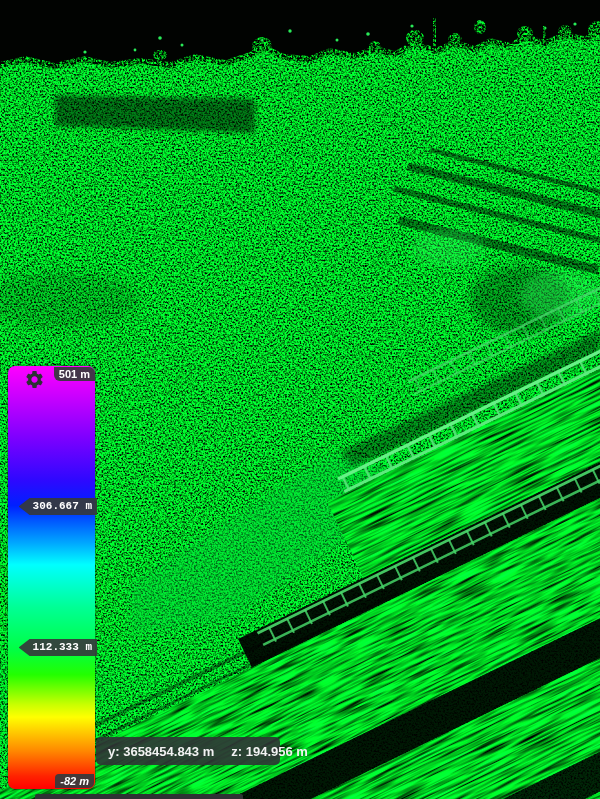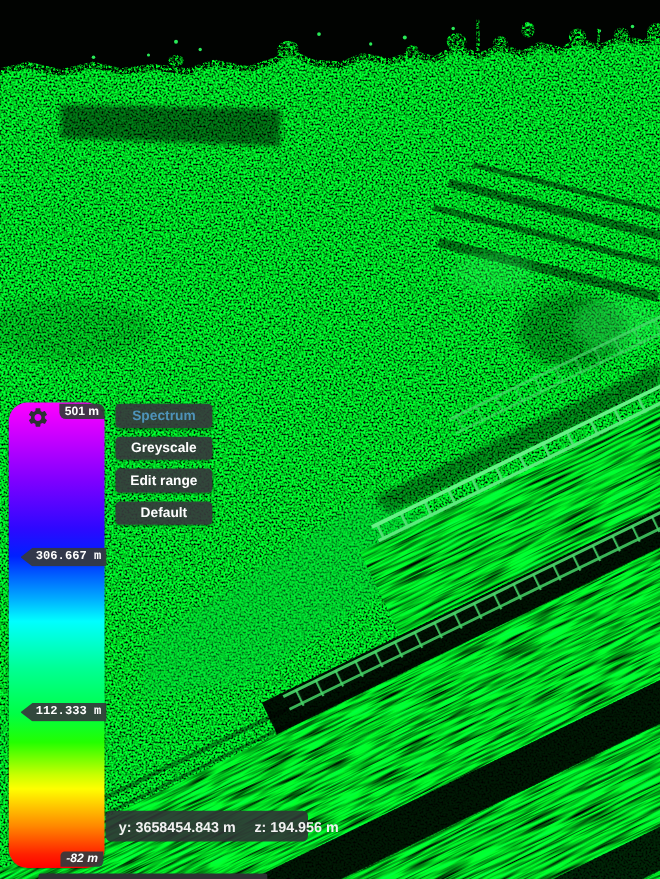--- a/index.html
+++ b/index.html
@@ -2,21 +2,21 @@
 <html><head>
 <meta charset="utf-8">
 <style>
   html,body{margin:0;padding:0;background:#000;}
   #stage{position:relative;width:600px;height:799px;overflow:hidden;
          font-family:"Liberation Sans",sans-serif;background:#010301;}
   #scene{position:absolute;left:0;top:0;}
 
   
   .grad-bar{position:absolute;left:8px;top:366px;width:87px;height:423px;
-            border-radius:17px;box-shadow:0 0 0 1px rgba(0,0,0,.25);}
+            border-radius:7px;box-shadow:0 0 0 1px rgba(0,0,0,.25);}
   .gear{position:absolute;left:16px;top:3px;width:21px;height:21px;cursor:pointer;}
   .badge{position:absolute;background:rgba(54,58,60,.93);color:#fff;
          font-size:11px;font-weight:bold;line-height:14px;white-space:nowrap;
          padding:0 5px;}
   .badge-max{top:1px;right:0;border-radius:0 6px 0 6px;height:14px;}
   .badge-min{bottom:1px;right:1px;border-radius:4px 0 5px 0;height:14px;font-style:italic;}
   .badge-arrow{right:-2px;height:17px;line-height:17px;
                padding:0 5px 0 14px;
                clip-path:polygon(0 50%,11px 0,100% 0,100% 100%,11px 100%);font-family:Liberation Mono, monospace;}
   .badge-upper{top:calc(33.333% - 9px);}
@@ -168,26 +168,20 @@
   <div class="grad-bar" style="background: linear-gradient(rgb(255, 0, 255) 0%, rgb(203, 0, 255) 7%, rgb(125, 0, 255) 17%, rgb(46, 8, 255) 27%, rgb(0, 32, 255) 33%, rgb(0, 170, 255) 42%, rgb(0, 255, 255) 47%, rgb(0, 255, 149) 57%, rgb(0, 255, 68) 67%, rgb(35, 255, 0) 73%, rgb(200, 255, 0) 80%, rgb(255, 255, 0) 83%, rgb(255, 136, 0) 91%, rgb(255, 34, 0) 97%, rgb(255, 0, 0) 100%);">
     <svg class="gear" viewBox="0 0 24 24">
       <path fill="#2c3133" d="M19.14 12.94c.04-.3.06-.61.06-.94 0-.32-.02-.64-.07-.94l2.03-1.58c.18-.14.23-.41.12-.61l-1.92-3.32c-.12-.22-.37-.29-.59-.22l-2.39.96c-.5-.38-1.03-.7-1.62-.94l-.36-2.54c-.04-.24-.24-.41-.48-.41h-3.84c-.24 0-.43.17-.47.41l-.36 2.54c-.59.24-1.13.57-1.62.94l-2.39-.96c-.22-.08-.47 0-.59.22L2.74 8.87c-.12.21-.08.47.12.61l2.03 1.58c-.05.3-.09.63-.09.94s.02.64.07.94l-2.03 1.58c-.18.14-.23.41-.12.61l1.92 3.32c.12.22.37.29.59.22l2.39-.96c.5.38 1.03.7 1.62.94l.36 2.54c.05.24.24.41.48.41h3.84c.24 0 .44-.17.47-.41l.36-2.54c.59-.24 1.13-.56 1.62-.94l2.39.96c.22.08.47 0 .59-.22l1.92-3.32c.12-.22.07-.47-.12-.61l-2.01-1.58zM12 15.6c-1.98 0-3.6-1.62-3.6-3.6s1.62-3.6 3.6-3.6 3.6 1.62 3.6 3.6-1.62 3.6-3.6 3.6z"></path>
     </svg>
     <div class="badge badge-max">501 m</div>
     <div class="badge badge-arrow badge-upper">306.667 m</div>
     <div class="badge badge-arrow badge-lower">112.333 m</div>
     <div class="badge badge-min">-82 m</div>
   </div>
 
-  <div class="btn-col">
-    <button class="cbtn" style="color: rgb(78, 147, 185);">Spectrum</button>
-    <button class="cbtn" style="color: rgb(255, 255, 255);">Greyscale</button>
-    <button class="cbtn" style="color: rgb(255, 255, 255);">Edit range</button>
-    <button class="cbtn" style="color: rgb(255, 255, 255);">Default</button>
-  </div>
 
   <div class="coords">
     <span>y: 3658454.843 m</span>
     <span>z: 194.956 m</span>
   </div>
 
   <div class="bottom-strip"></div>
 </div>
 
 </body></html>

